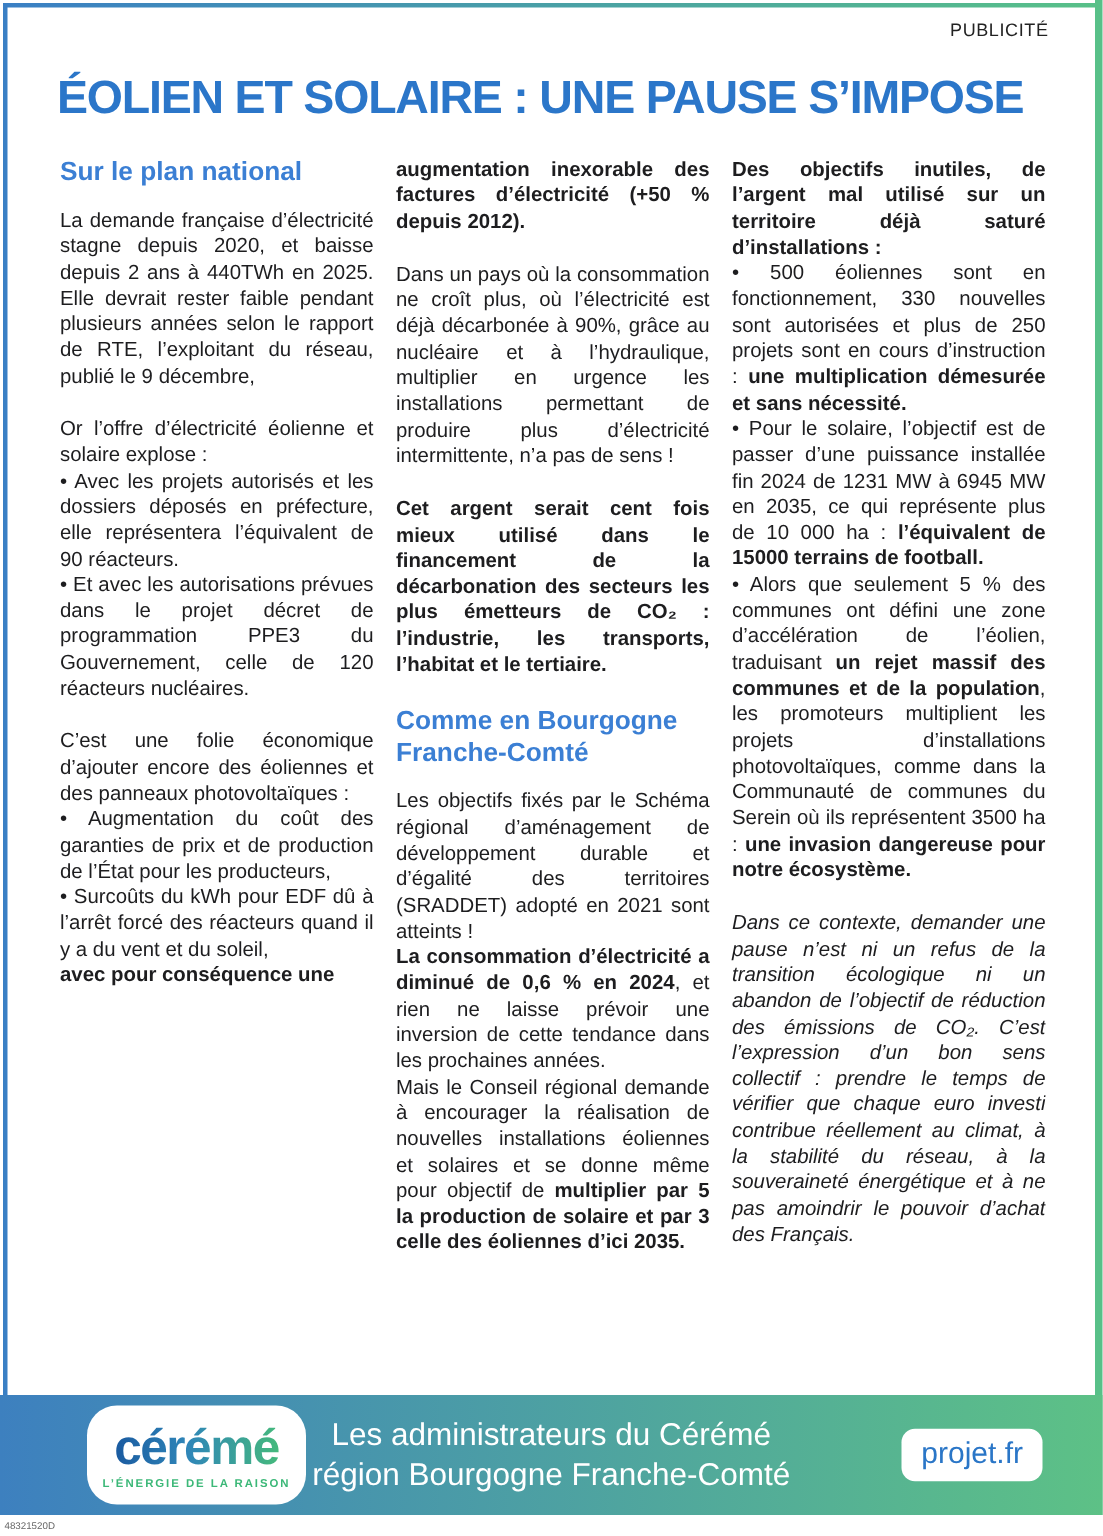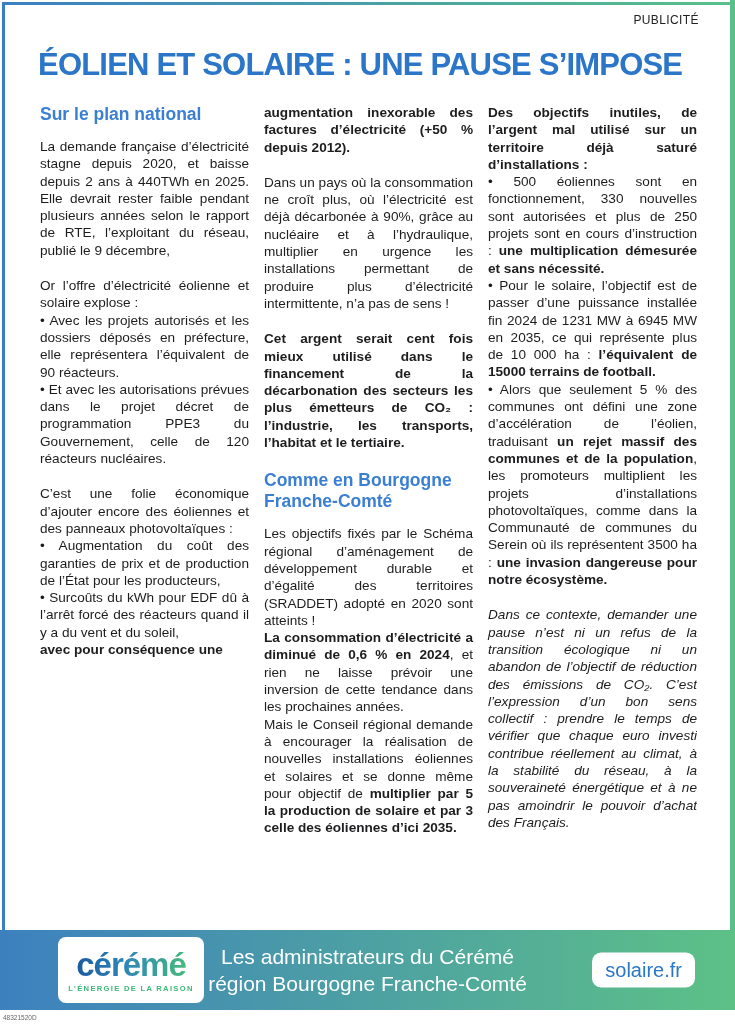--- a/index.html
+++ b/index.html
@@ -33,21 +33,21 @@
   .col p.gap{margin-top:18px;}
   .col h2.heading{margin:0 0 13px 0;font-size:17.5px;line-height:21px;color:var(--heading-blue);
     text-align:left;font-weight:bold;}
   .col h2.heading.gap{margin-top:19px;}
   .b{font-weight:bold;}
   .i{font-style:italic;}
   
   .footer{position:absolute;left:0;right:0;top:930px;height:80px;z-index:3;
     background:linear-gradient(90deg,var(--footer-blue),var(--footer-green));}
   .logo-card{position:absolute;left:58px;top:50%;transform:translateY(-50%);width:146px;height:66px;
-    background:#fff;border-radius:8px;display:flex;flex-direction:column;align-items:center;justify-content:center;}
+    background:#fff;border-radius:20px;display:flex;flex-direction:column;align-items:center;justify-content:center;}
   .logo-text{font-size:33px;font-weight:bold;letter-spacing:-1px;line-height:1;color:#2d7fb5;
     background:linear-gradient(90deg,var(--logo-blue),#2f86b8 45%,var(--logo-green));
     -webkit-background-clip:text;background-clip:text;-webkit-text-fill-color:transparent;}
   .logo-tagline{font-size:7.6px;letter-spacing:1.3px;color:var(--tagline-green);margin-top:3px;font-weight:bold;}
   .footer-message{position:absolute;left:0;right:0;top:50%;transform:translateY(-50%);
     text-align:center;color:#fff;font-weight:normal;font-size:21px;line-height:27px;}
   .website-pill{position:absolute;right:40px;top:50%;transform:translateY(-50%);
     background:#fff;border-radius:9px;padding:6px 13px;color:var(--website-blue);font-size:20px;cursor:pointer;}
   .print-code{position:absolute;left:3px;bottom:3px;font-size:6.5px;color:#666;z-index:4;}
 </style>
@@ -71,21 +71,21 @@
       <p class="para gap"><span>C’est une folie économique d’ajouter encore des éoliennes et des panneaux photovoltaïques :</span></p>
       <p class="para"><span>• Augmentation du coût des garanties de prix et de production de l’État pour les producteurs,</span></p>
       <p class="para"><span>• Surcoûts du kWh pour EDF dû à l’arrêt forcé des réacteurs quand il y a du vent et du soleil,</span></p>
       <p class="para"><span class="b">avec pour conséquence une</span></p>
     </div>
   <div class="col">
       <p class="para"><span class="b">augmentation inexorable des factures d’électricité (+50 % depuis 2012).</span></p>
       <p class="para gap"><span>Dans un pays où la consommation ne croît plus, où l’électricité est déjà décarbonée à 90%, grâce au nucléaire et à l’hydraulique, multiplier en urgence les installations permettant de produire plus d’électricité intermittente, n’a pas de sens !</span></p>
       <p class="para gap"><span class="b">Cet argent serait cent fois mieux utilisé dans le financement de la décarbonation des secteurs les plus émetteurs de CO₂ : l’industrie, les transports, l’habitat et le tertiaire.</span></p>
       <h2 class="heading gap"><span>Comme en Bourgogne Franche-Comté</span></h2>
-      <p class="para"><span>Les objectifs fixés par le Schéma régional d’aménagement de développement durable et d’égalité des territoires (SRADDET) adopté en 2020 sont atteints !</span></p>
+      <p class="para"><span>Les objectifs fixés par le Schéma régional d’aménagement de développement durable et d’égalité des territoires (SRADDET) adopté en 2021 sont atteints !</span></p>
       <p class="para"><span class="b">La consommation d’électricité a diminué de 0,6 % en 2024</span><span>, et rien ne laisse prévoir une inversion de cette tendance dans les prochaines années.</span></p>
       <p class="para"><span>Mais le Conseil régional demande à encourager la réalisation de nouvelles installations éoliennes et solaires et se donne même pour objectif de </span><span class="b">multiplier par 5 la production de solaire et par 3 celle des éoliennes d’ici 2035.</span></p>
     </div>
   <div class="col">
       <p class="para"><span class="b">Des objectifs inutiles, de l’argent mal utilisé sur un territoire déjà saturé d’installations :</span></p>
       <p class="para"><span>• 500 éoliennes sont en fonctionnement, 330 nouvelles sont autorisées et plus de 250 projets sont en cours d’instruction : </span><span class="b">une multiplication démesurée et sans nécessité.</span></p>
       <p class="para"><span>• Pour le solaire, l’objectif est de passer d’une puissance installée fin 2024 de 1231 MW à 6945 MW en 2035, ce qui représente plus de 10 000 ha : </span><span class="b">l’équivalent de 15000 terrains de football.</span></p>
       <p class="para"><span>• Alors que seulement 5 % des communes ont défini une zone d’accélération de l’éolien, traduisant </span><span class="b">un rejet massif des communes et de la population</span><span>, les promoteurs multiplient les projets d’installations photovoltaïques, comme dans la Communauté de communes du Serein où ils représentent 3500 ha : </span><span class="b">une invasion dangereuse pour notre écosystème.</span></p>
       <p class="para gap"><span class="i">Dans ce contexte, demander une pause n’est ni un refus de la transition écologique ni un abandon de l’objectif de réduction des émissions de CO₂. C’est l’expression d’un bon sens collectif : prendre le temps de vérifier que chaque euro investi contribue réellement au climat, à la stabilité du réseau, à la souveraineté énergétique et à ne pas amoindrir le pouvoir d’achat des Français.</span></p>
     </div>
@@ -93,16 +93,16 @@
 
 <div class="footer">
   <div class="logo-card">
     <div class="logo-text">cérémé</div>
     <div class="logo-tagline">L’ÉNERGIE DE LA RAISON</div>
   </div>
   <div class="footer-message">
     <div>Les administrateurs du Cérémé</div>
     <div>région Bourgogne Franche-Comté</div>
   </div>
-  <div class="website-pill">solaire.fr</div>
+  <div class="website-pill">projet.fr</div>
 </div>
 
 <div class="print-code">48321520D</div>
 
 </body></html>

